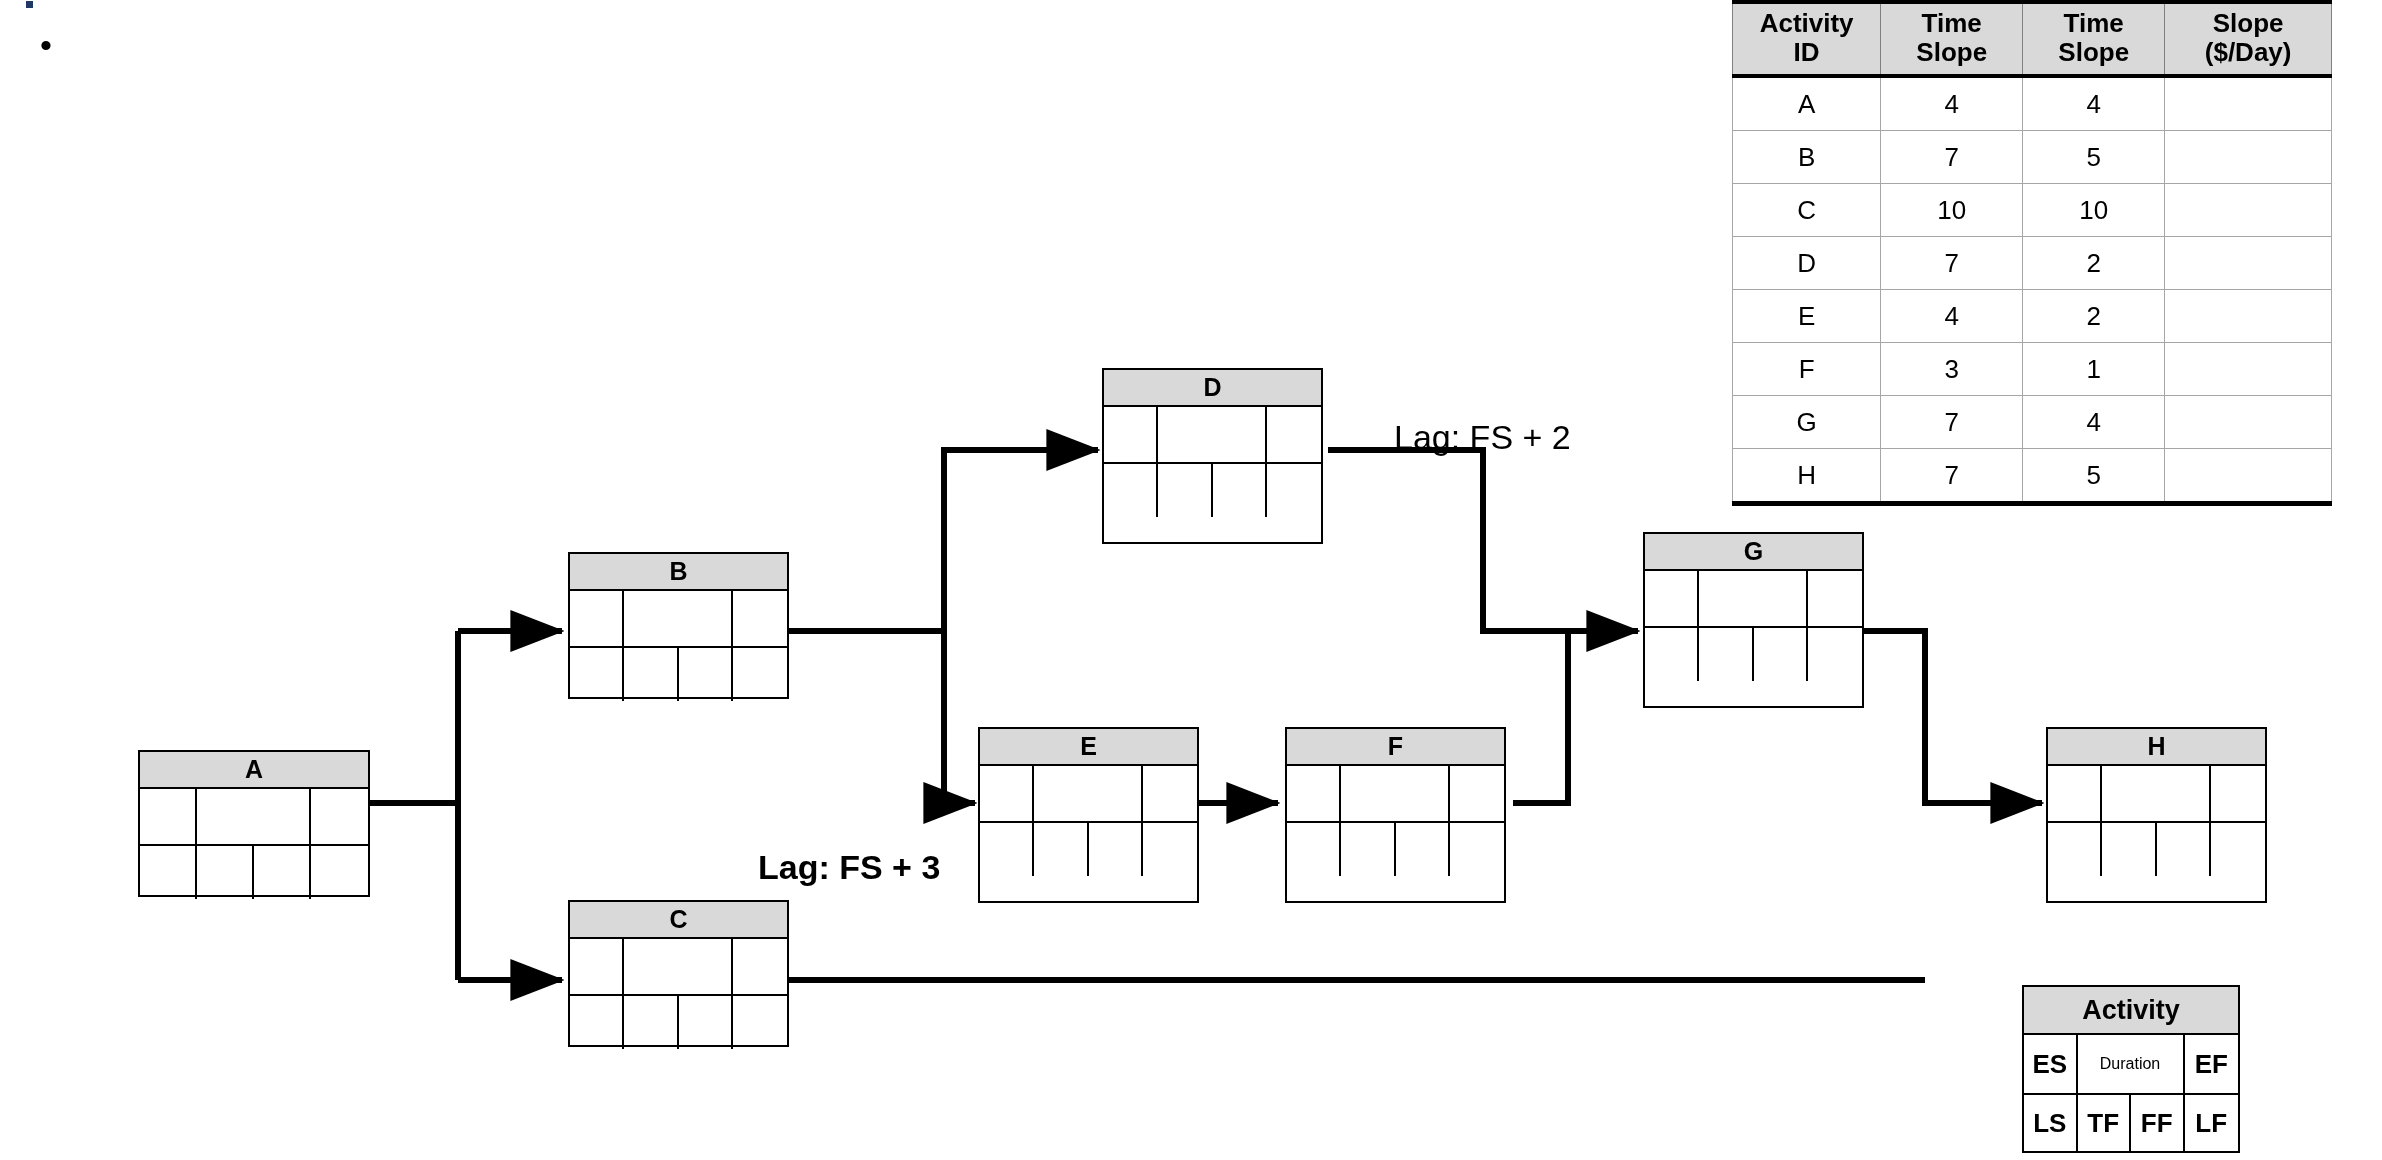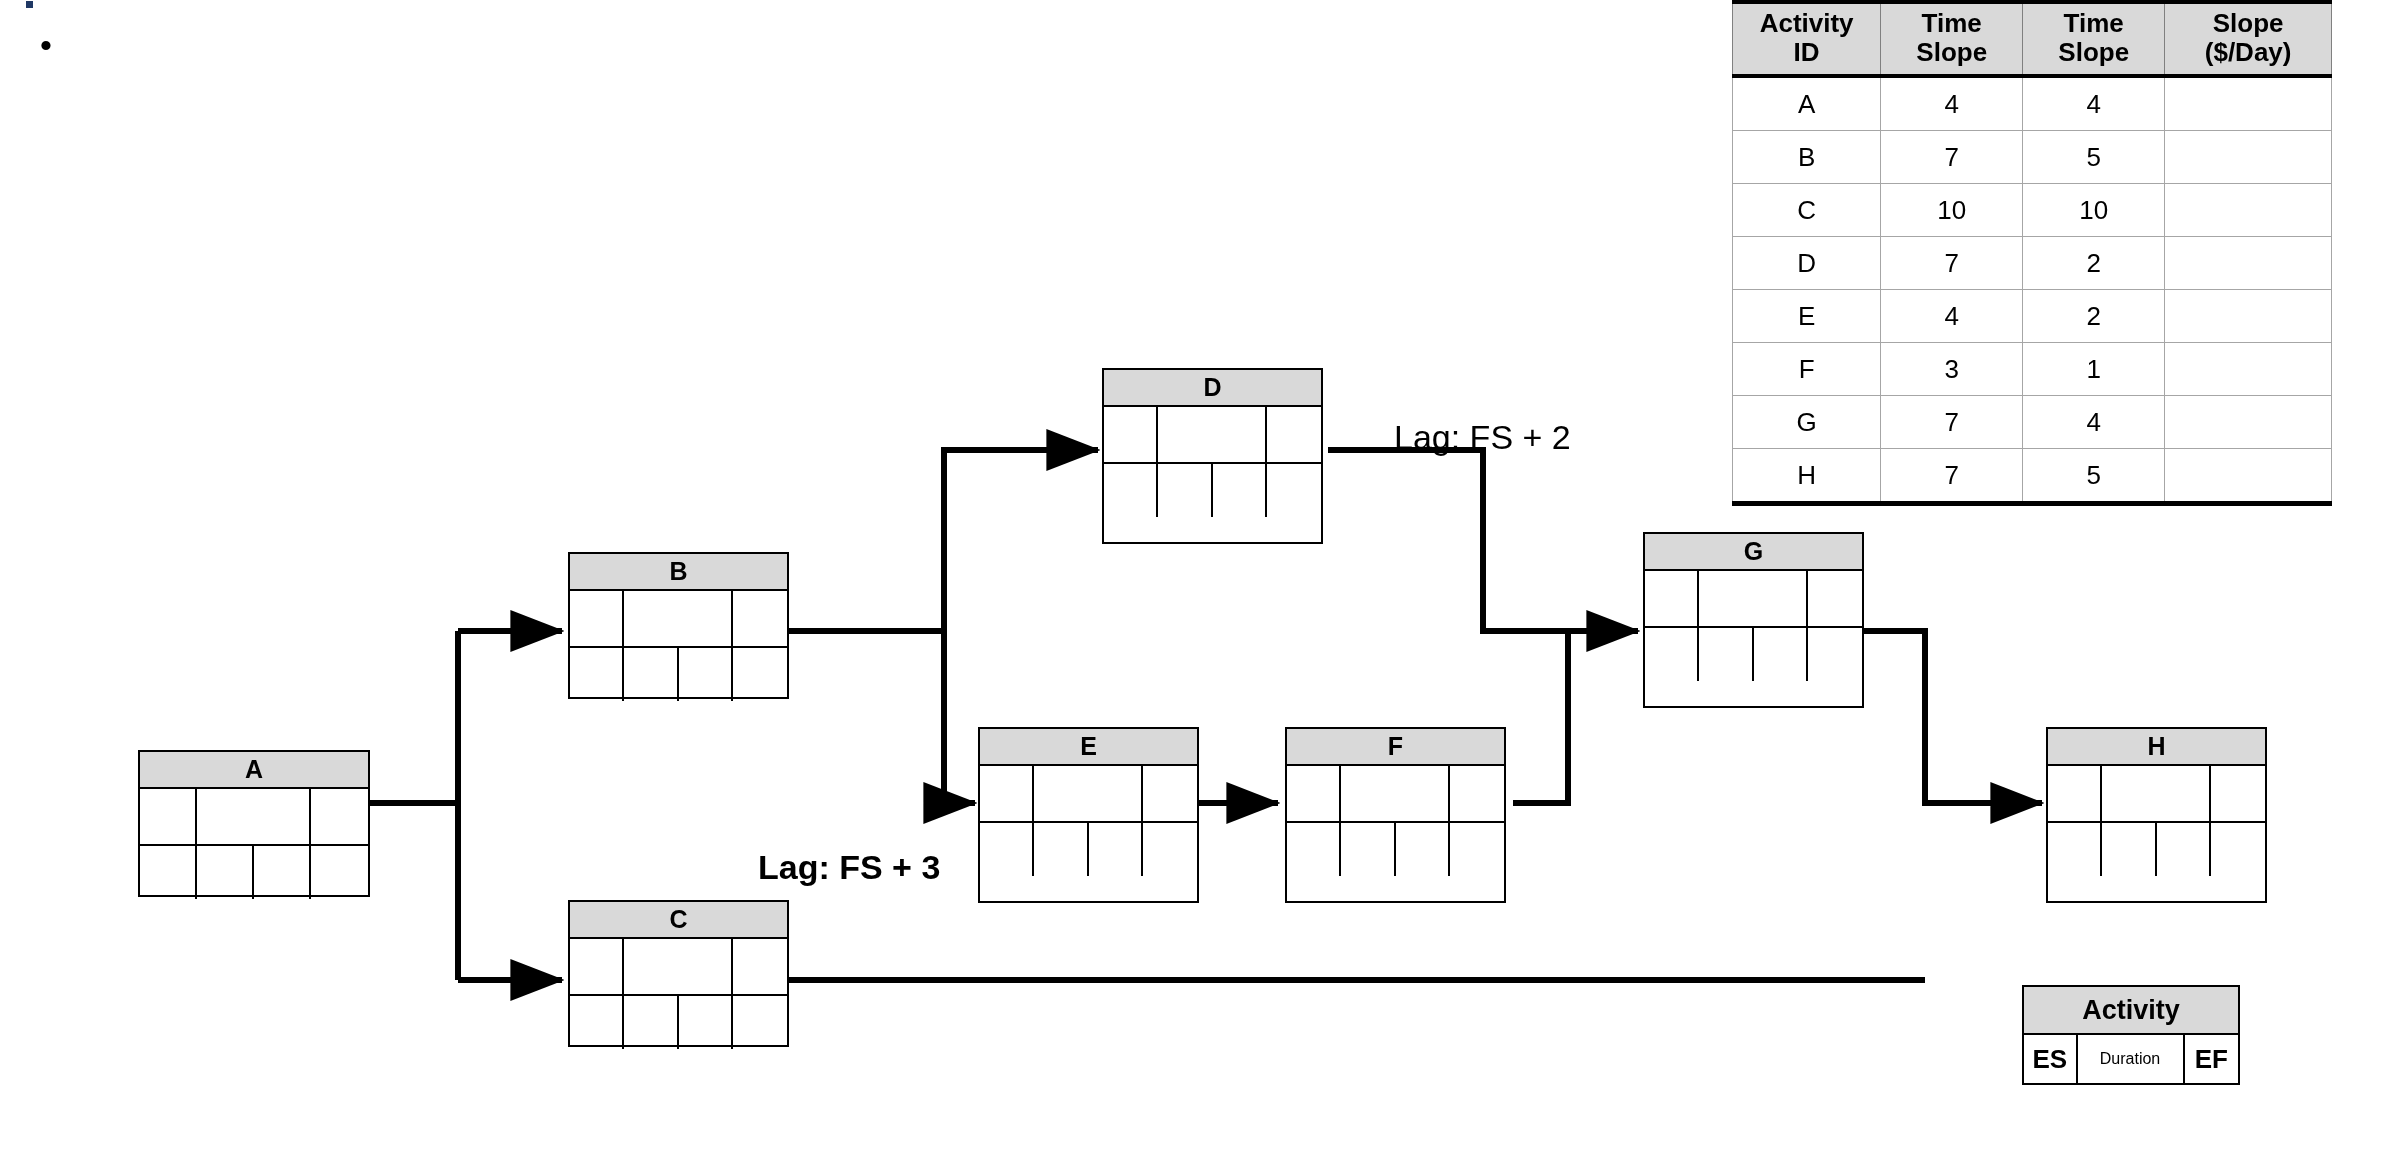--- a/index.html
+++ b/index.html
@@ -161,21 +161,21 @@
     display: flex;
     align-items: center;
     justify-content: center;
     font-weight: bold;
     font-size: 27px;
     font-family: "Liberation Sans", sans-serif;
   }
   #legend-box .legend-row {
     display: flex;
     box-sizing: border-box;
-    height: 48px;
+    height: 58px;
   }
   #legend-box .legend-row.r2 { border-top: 2px solid #000000; }
   #legend-box .legend-cell {
     box-sizing: border-box;
     border-right: 2px solid #000000;
     display: flex;
     align-items: center;
     justify-content: center;
     font-weight: bold;
     font-size: 26px;
@@ -453,15 +453,21 @@
   <div class="lag-label" style="left:1394px; top:400px;">Lag: FS + 2</div>
   <div class="lag-label" style="left:758px; top:830px;font-weight:bold;">Lag: FS + 3</div>
 
   <div id="legend-box">
     <div class="legend-title">Activity</div>
     <div class="legend-row r1">
       <div class="legend-cell a">ES</div>
       <div class="legend-cell b">Duration</div>
       <div class="legend-cell c">EF</div>
     </div>
+    <div class="legend-row r2">
+      <div class="legend-cell">LS</div>
+      <div class="legend-cell">TF</div>
+      <div class="legend-cell">FF</div>
+      <div class="legend-cell">LF</div>
+    </div>
   </div>
 
 </div>
 
 </body></html>

